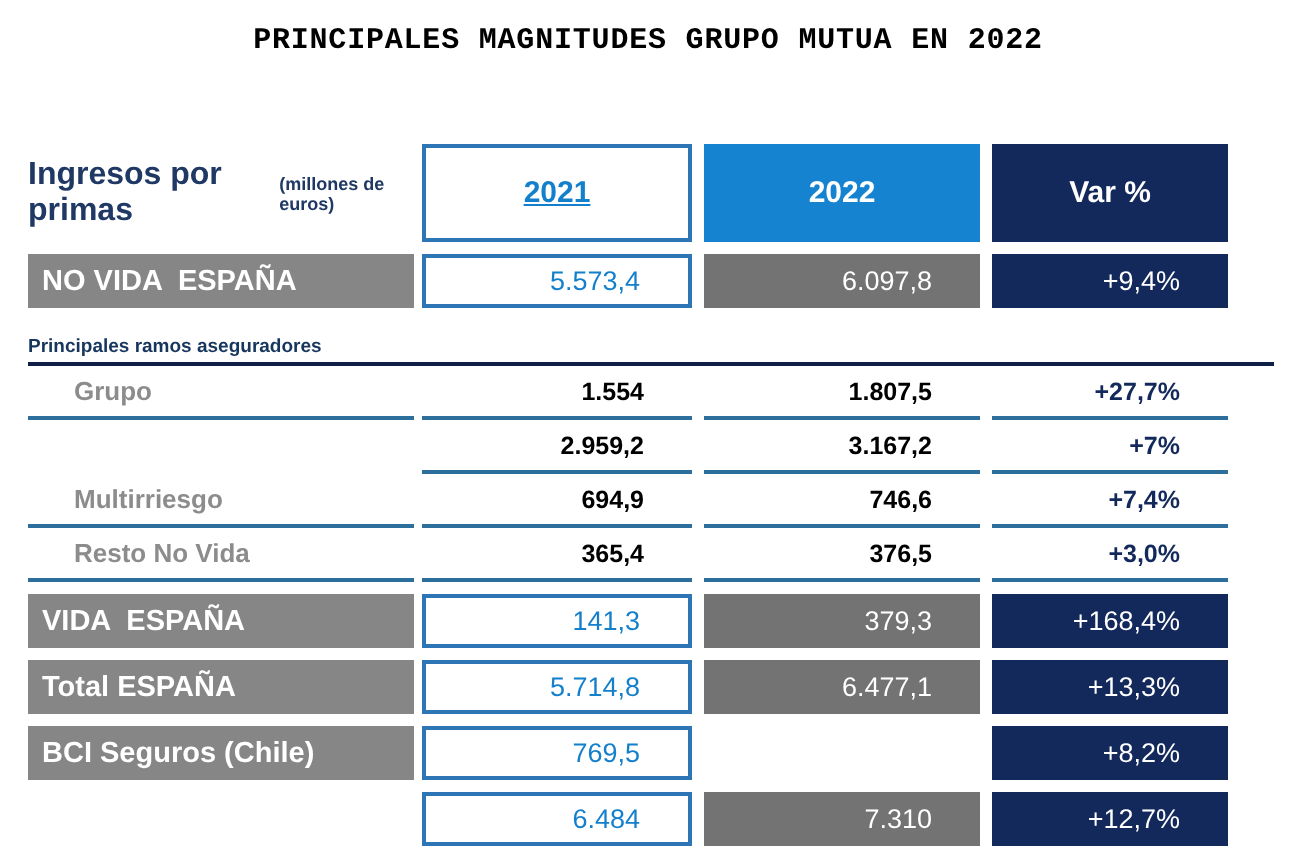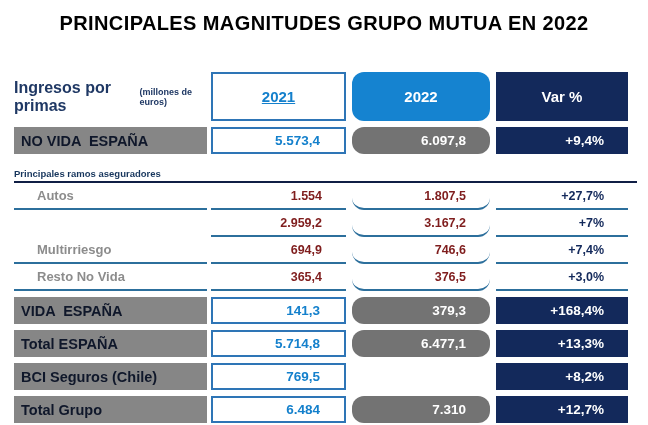--- a/index.html
+++ b/index.html
@@ -1,63 +1,63 @@
 <!DOCTYPE html>
 <html><head>
 <meta charset="utf-8">
 <style>
   * { margin:0; padding:0; box-sizing:border-box; }
   html,body { width:648px; height:425px; background:#ffffff;
               font-family:"Liberation Sans", sans-serif; }
   #canvas { position:relative; width:648px; height:425px; background:#ffffff; overflow:hidden; }
 
   .title { position:absolute; top:12px; left:0; width:648px; text-align:center;
-           font-size:20px; font-weight:bold; color:#000000; letter-spacing:0.4px; }
+           font-size:15px; font-weight:bold; color:#000000; letter-spacing:0.4px;font-family:Liberation Mono, monospace; }
 
   #table { position:absolute; left:14px; top:72px; width:623px; }
 
   .row { position:relative; width:623px; }
   .c0 { position:absolute; left:0;    width:193px; top:0; bottom:0; }
   .c1 { position:absolute; left:197px; width:135px; top:0; bottom:0; }
-  .c2 { position:absolute; left:338px; width:138px; top:0; bottom:0;border-radius:12px; }
-  .c3 { position:absolute; left:482px; width:132px; top:0; bottom:0; }
+  .c2 { position:absolute; left:338px; width:138px; top:0; bottom:0; }
+  .c3 { position:absolute; left:482px; width:118px; top:0; bottom:0; }
 
   
   .header-row { height:49px; margin-bottom:6px; }
   .hdr-label { display:flex; flex-direction:row; align-items:center; justify-content:center; }
   .hdr-label .main { font-size:16px; font-weight:bold; color:#1F3864; }
   .hdr-label .sub  { font-size:9px;  font-weight:bold; color:#1F3864; margin-top:1px; }
   .hdr-box { display:flex; align-items:center; justify-content:center;
              font-size:15px; font-weight:bold; }
   .hdr-2021 { background:#ffffff; border:2px solid #2E75B6; color:#1480CC;text-decoration:underline; }
   .hdr-2022 { background:#1583D0; color:#ffffff; }
   .hdr-var  { background:#13295B; color:#ffffff; }
 
   
   .hl-row { height:27px; margin-bottom:6px; }
-  .hl-label { background:#868686; color:#0f172a; display:flex; align-items:center;
+  .hl-label { background:#868686; color:#ffffff; display:flex; align-items:center;
               padding-left:7px; font-size:14.5px; font-weight:bold; white-space:pre; }
   .valbox { display:flex; align-items:center; justify-content:flex-end;
-            padding-right:24px; font-size:13.5px; font-weight:bold; }
+            padding-right:24px; font-size:13.5px; font-weight:normal; }
   .vb-2021 { background:#ffffff; border:2px solid #2E75B6; color:#1480CC; }
   .vb-2022 { background:#737373; color:#ffffff; }
   .vb-var  { background:#13295B; color:#ffffff; }
 
   
   .note { margin-top:12px; height:15px; font-size:9.5px; font-weight:bold; color:#17365D;
           display:flex; align-items:center; }
   .heavy-line { width:623px; border-top:2px solid #101F45; }
 
   
   .dt-row { height:27px; }
   .dt-row .c0, .dt-row .c1, .dt-row .c2, .dt-row .c3 { border-bottom:2px solid #2C6F9C; }
   .dt-label { display:flex; align-items:center; padding-left:23px;
               font-size:13px; font-weight:bold; color:#8C8C8C; white-space:pre; }
   .dt-val { display:flex; align-items:center; justify-content:flex-end; padding-right:24px;
-            font-size:12.5px; font-weight:bold; color:#7f1d1d; }
+            font-size:12.5px; font-weight:bold; color:#000000; }
   .dt-var { color:#13295B; }
 
   .gap-sm { height:6px; }
 </style>
 </head>
 <body>
 
 <div id="canvas">
 
   <div class="title">PRINCIPALES MAGNITUDES GRUPO MUTUA EN 2022</div>
@@ -78,21 +78,21 @@
       <div class="c0 hl-label">NO VIDA  ESPAÑA</div>
       <div class="c1 valbox vb-2021">5.573,4</div>
       <div class="c2 valbox vb-2022">6.097,8</div>
       <div class="c3 valbox vb-var">+9,4%</div>
     </div>
 
     <div class="note">Principales ramos aseguradores</div>
     <div class="heavy-line"></div>
 
     <div class="row dt-row">
-      <div class="c0 dt-label">Autos</div>
+      <div class="c0 dt-label">Grupo</div>
       <div class="c1 dt-val">1.554</div>
       <div class="c2 dt-val">1.807,5</div>
       <div class="c3 dt-val dt-var">+27,7%</div>
     </div>
     <div class="row dt-row">
       <div class="c1 dt-val">2.959,2</div>
       <div class="c2 dt-val">3.167,2</div>
       <div class="c3 dt-val dt-var">+7%</div>
     </div>
     <div class="row dt-row">
@@ -124,20 +124,19 @@
       <div class="c3 valbox vb-var">+13,3%</div>
     </div>
 
     <div class="row hl-row">
       <div class="c0 hl-label">BCI Seguros (Chile)</div>
       <div class="c1 valbox vb-2021">769,5</div>
       <div class="c3 valbox vb-var">+8,2%</div>
     </div>
 
     <div class="row hl-row">
-      <div class="c0 hl-label">Total Grupo</div>
       <div class="c1 valbox vb-2021">6.484</div>
       <div class="c2 valbox vb-2022">7.310</div>
       <div class="c3 valbox vb-var">+12,7%</div>
     </div>
 
   </div>
 </div>
 
 </body></html>

